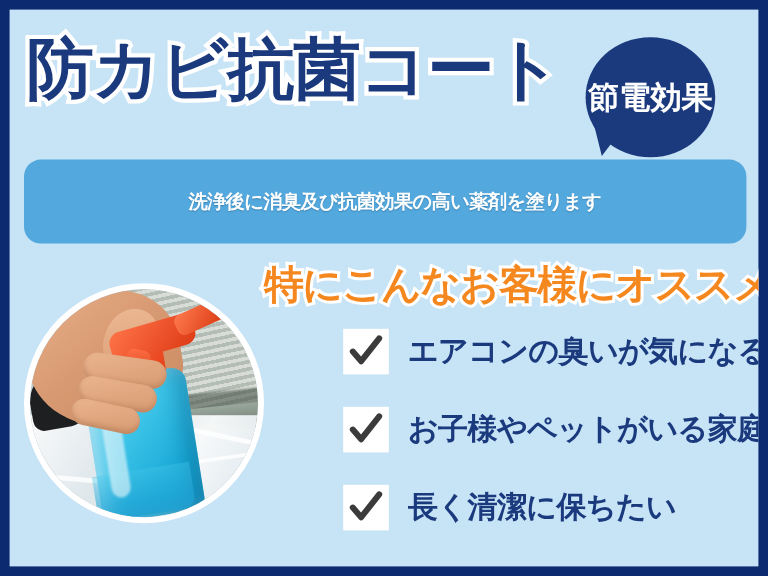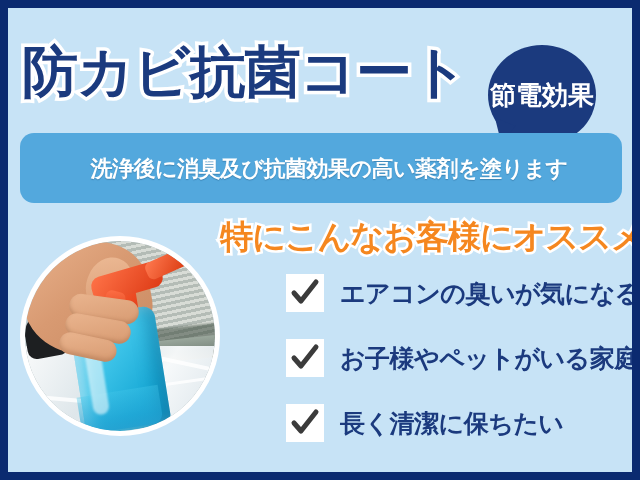--- a/index.html
+++ b/index.html
@@ -21,21 +21,21 @@
     box-sizing: border-box;
     background: #c7e3f6;
     border: 8px solid #0b2a70;
     overflow: hidden;
   }
 
   
   #title-row {
     position: absolute;
     left: 0;
-    top: 22px;
+    top: 8px;
     width: 496px;
     height: 88px;
   }
 
   #main-title {
     position: absolute;
     left: 14px;
     top: 0;
     font-size: 56px;
     font-weight: bold;
@@ -97,21 +97,21 @@
     box-sizing: border-box;
     background: #53a8dd;
     border-radius: 14px;
     display: flex;
     flex-direction: column;
     align-items: center;
     justify-content: center;
   }
   .subtitle-line {
     color: #ffffff;
-    font-size: 22px;
+    font-size: 16px;
     font-weight: bold;
     line-height: 31px;
     letter-spacing: -0.5px;
     white-space: nowrap;
     text-shadow: 0 1px 1px rgba(20,70,110,0.35);
     margin-left: 16px;
   }
 
   
   #recommend-heading {

